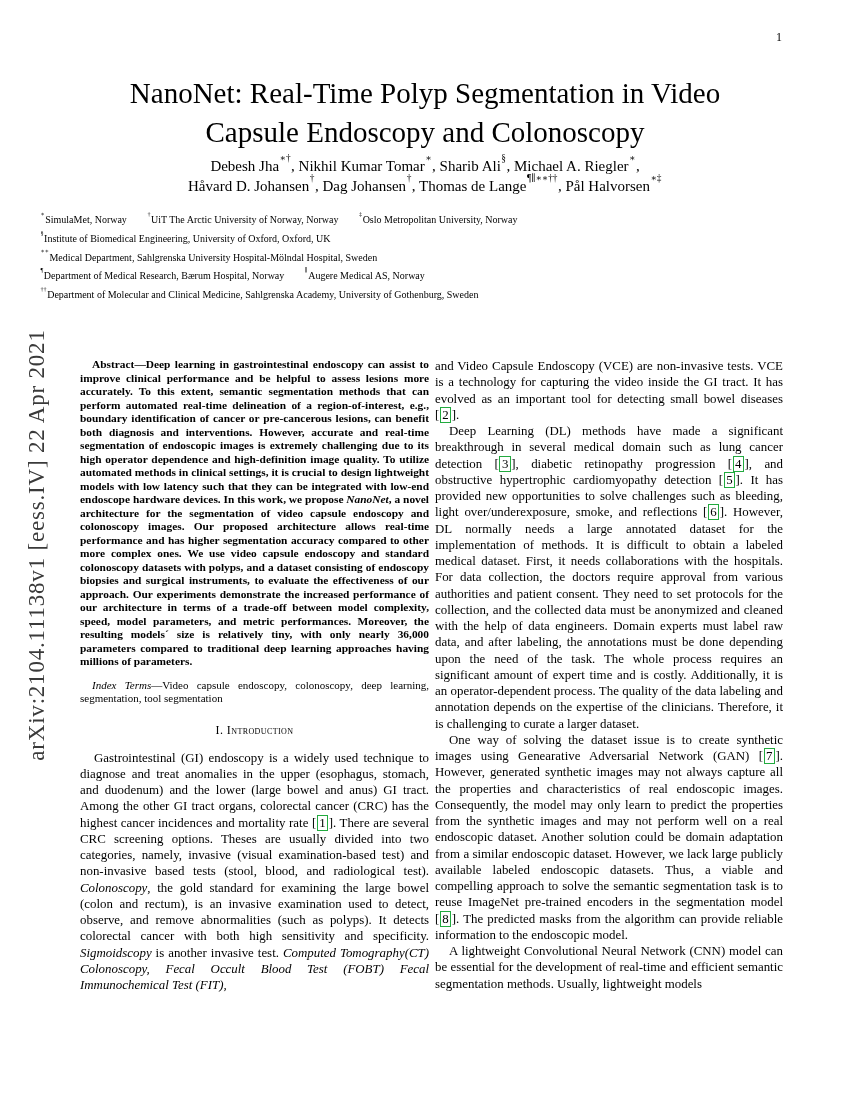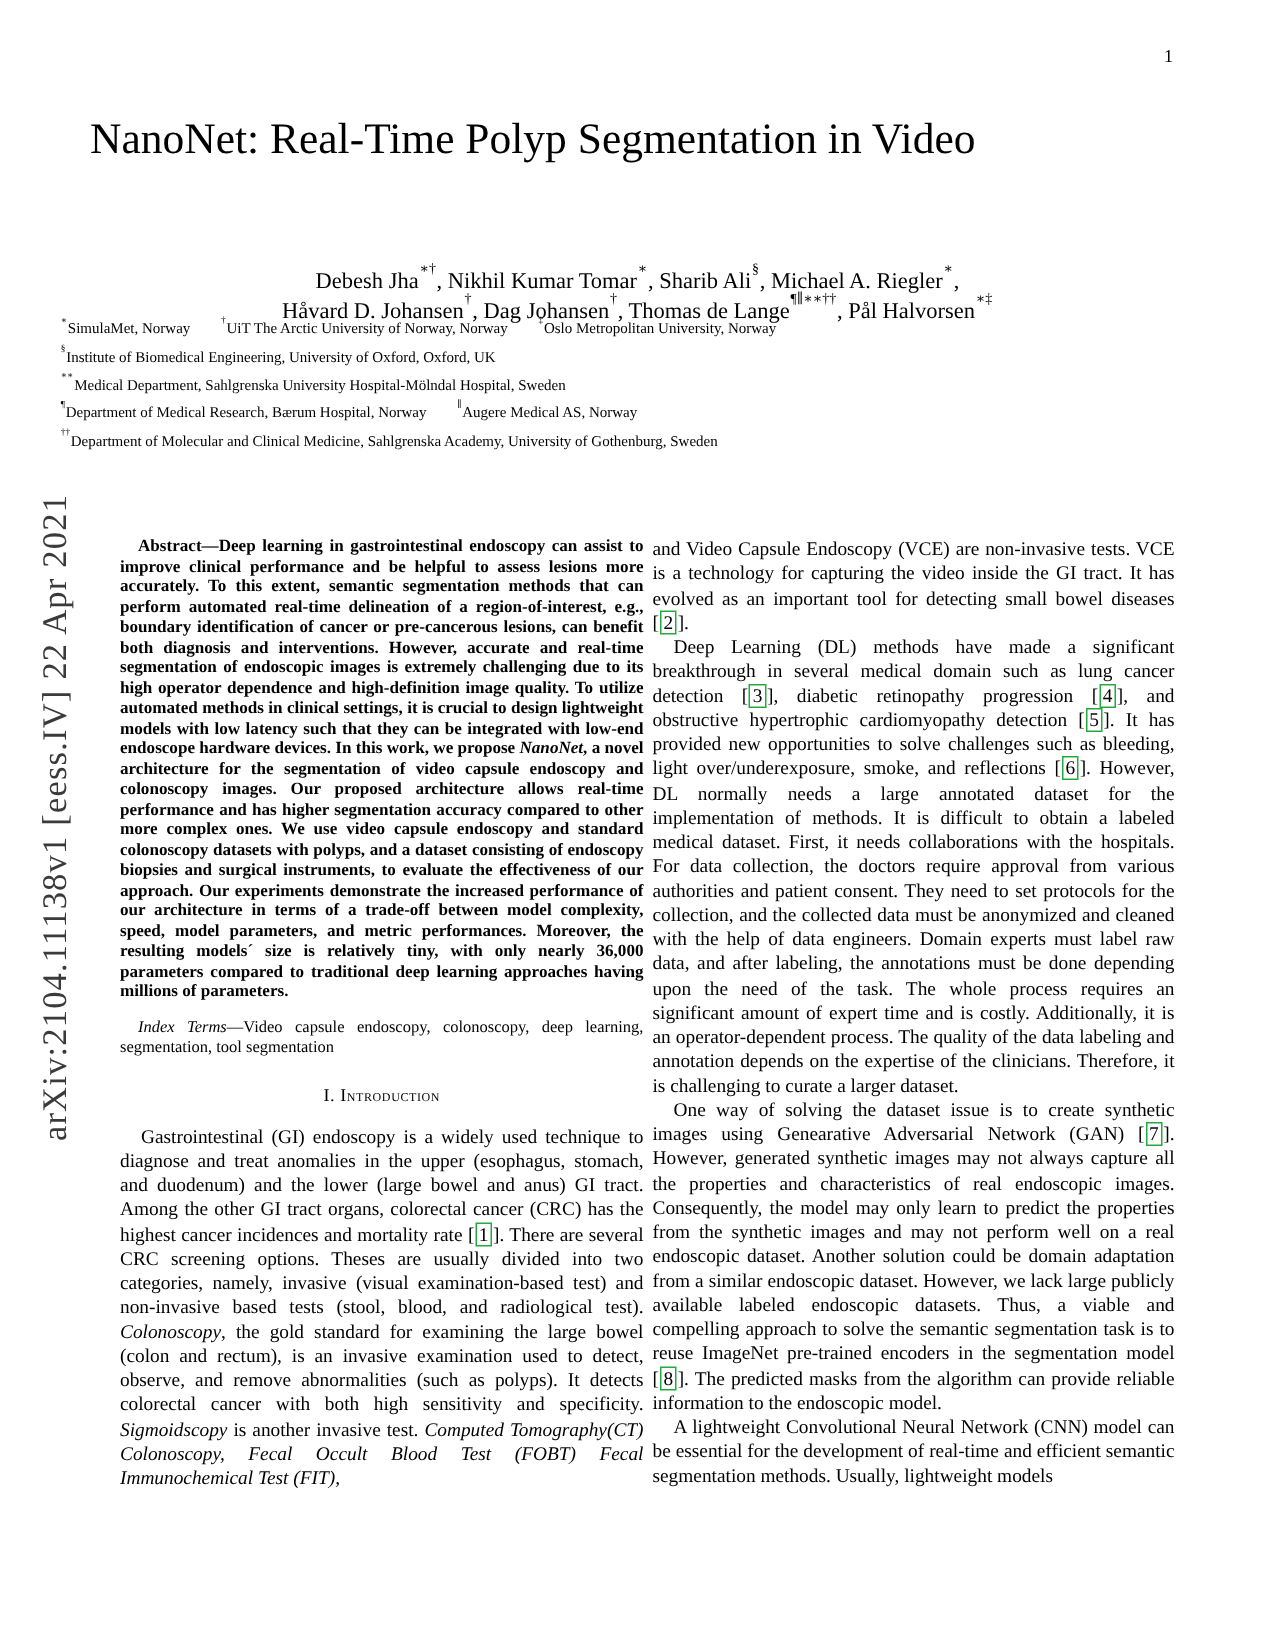--- a/index.html
+++ b/index.html
@@ -27,33 +27,33 @@
     white-space: nowrap;
     font-size: 23px;
     letter-spacing: 0.8px;
     color: #3a3a3a;
   }
   .title {
     position: absolute;
     top: 74px;
     left: 60px;
     right: 60px;
+    text-align: center;
     font-size: 29px;
     font-weight: normal;
     line-height: 39px;
   }
   .authors {
     position: absolute;
     top: 156px;
     left: 60px;
     right: 60px;
     text-align: center;
     font-size: 15px;
     line-height: 20px;
-    margin-top: 22px;
   }
   .affiliations {
     position: absolute;
     top: 211px;
     left: 40px;
     right: 40px;
     text-align: left;
     font-size: 10px;
     line-height: 18.8px;
   }
@@ -109,20 +109,21 @@
 <body>
 
 <div class="page">
 
   <div class="pagenum">1</div>
 
   <div class="arxiv-stamp">arXiv:2104.11138v1  [eess.IV]  22 Apr 2021</div>
 
   <h1 class="title">
     <span>NanoNet: Real-Time Polyp Segmentation in Video</span><br>
+    <span>Capsule Endoscopy and Colonoscopy</span>
   </h1>
 
   <div class="authors">
     <div>Debesh Jha<sup>∗†</sup>, Nikhil Kumar Tomar<sup>∗</sup>, Sharib Ali<sup>§</sup>, Michael A. Riegler<sup>∗</sup>,</div>
     <div>Håvard D. Johansen<sup>†</sup>, Dag Johansen<sup>†</sup>, Thomas de Lange<sup>¶∥∗∗††</sup>, Pål Halvorsen<sup>∗‡</sup></div>
   </div>
 
   <div class="affiliations">
     <div><sup>∗</sup>SimulaMet, Norway  <sup>†</sup>UiT The Arctic University of Norway, Norway  <sup>‡</sup>Oslo Metropolitan University, Norway</div>
     <div><sup>§</sup>Institute of Biomedical Engineering, University of Oxford, Oxford, UK</div>

